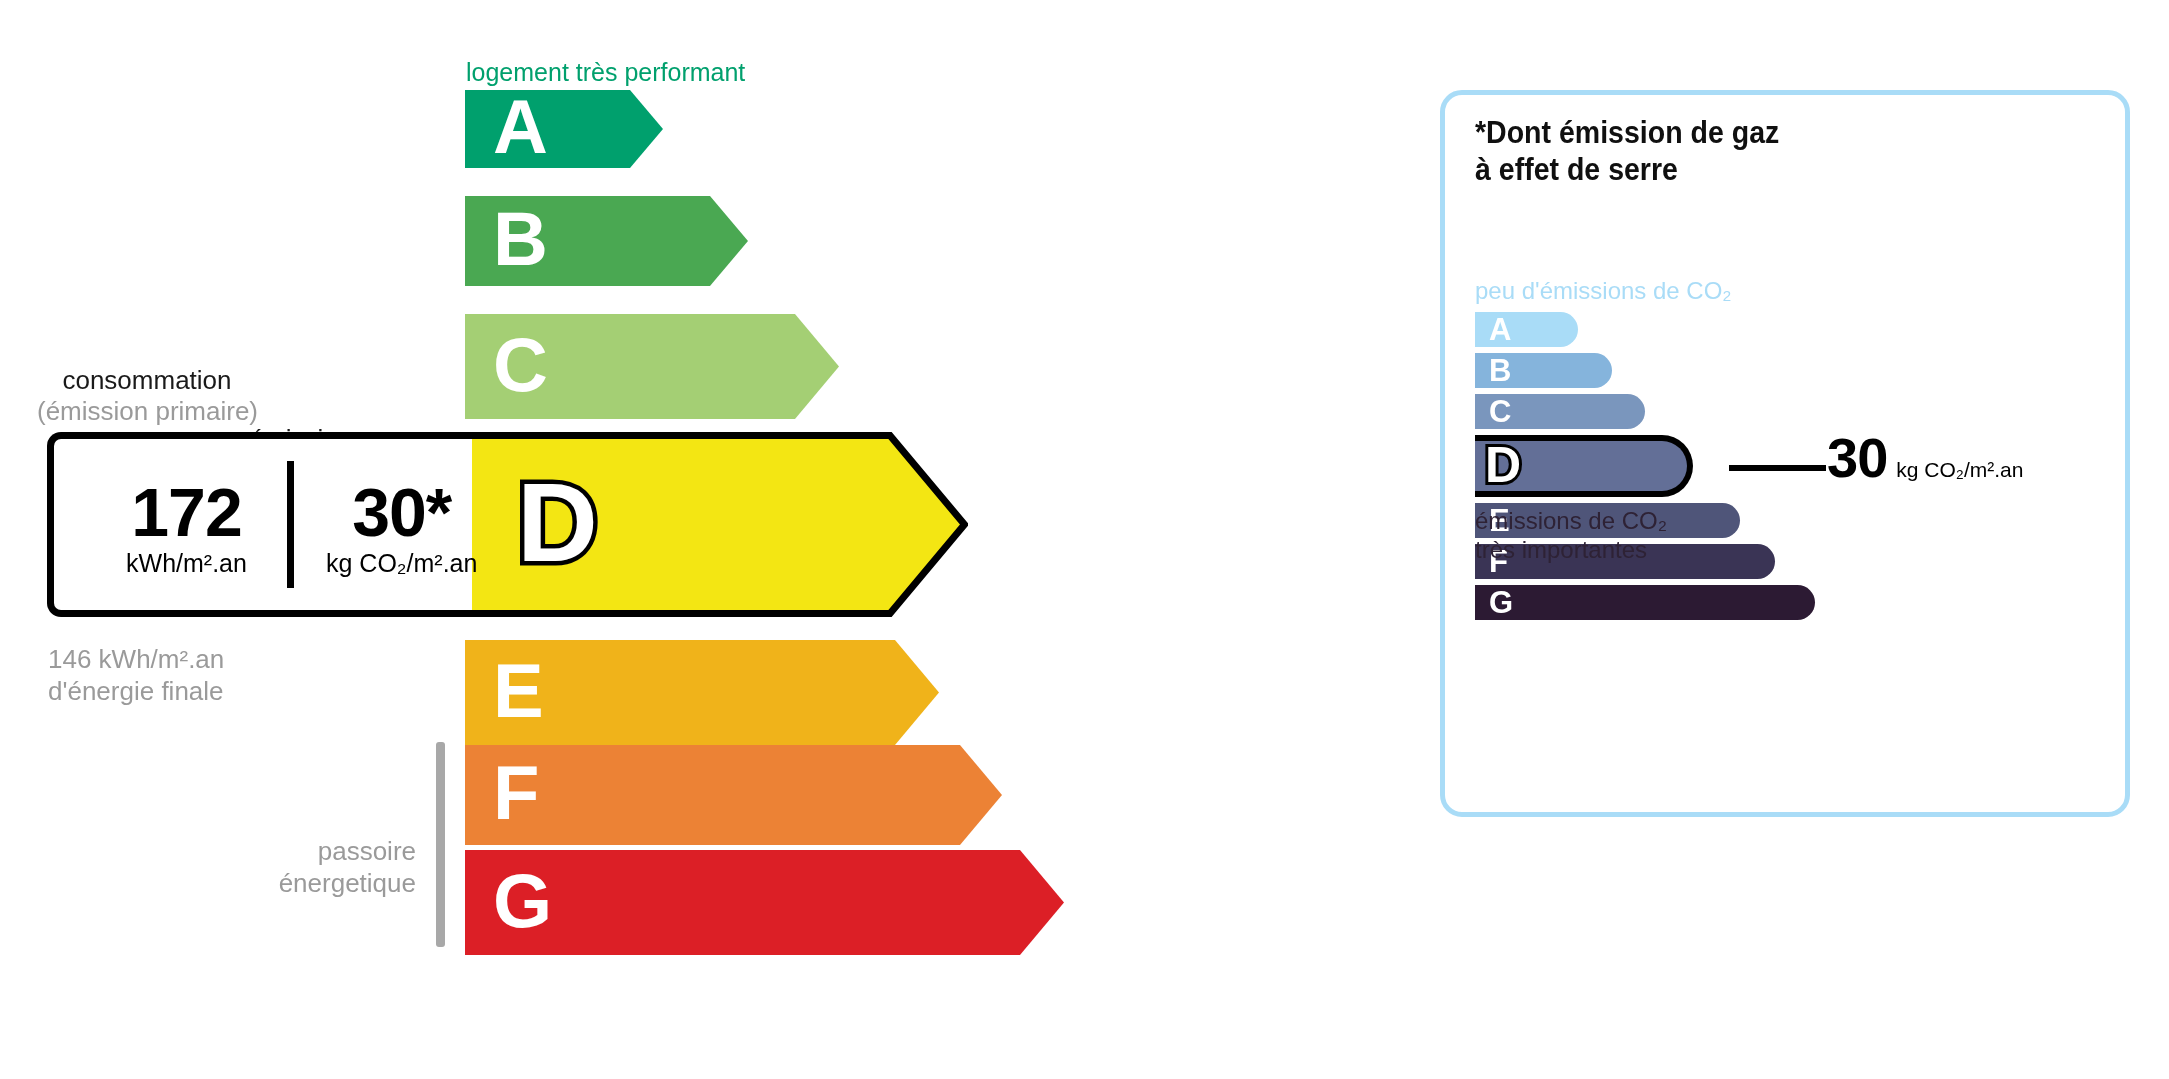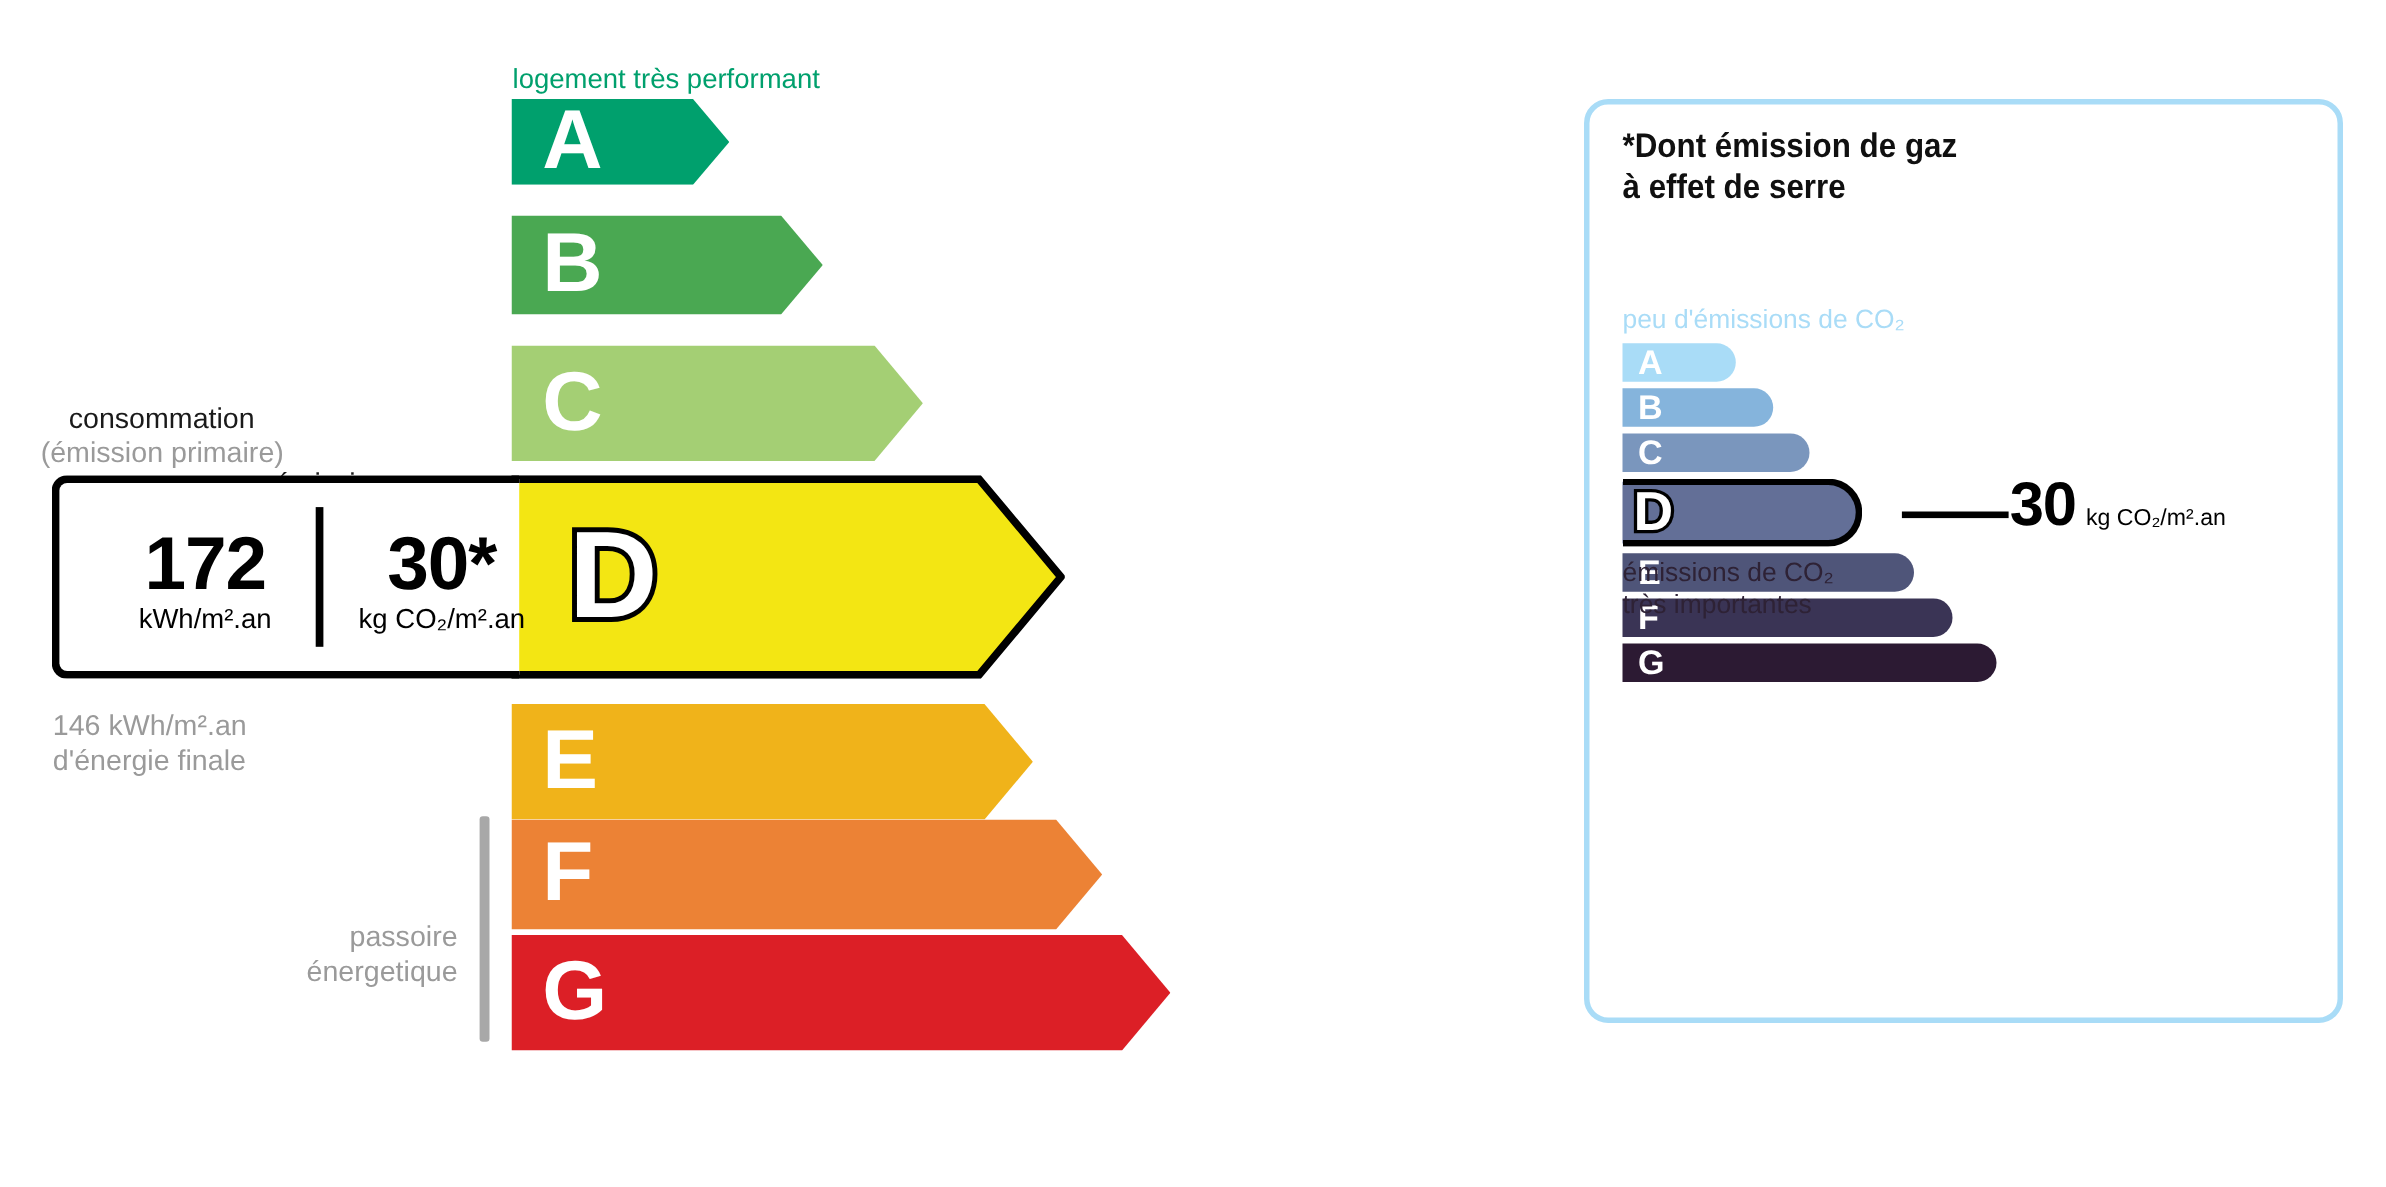--- a/index.html
+++ b/index.html
@@ -177,21 +177,21 @@
     white-space: pre-line;
     margin-top: 16px;
   }
 
   
   #co2-panel {
     position: absolute;
     left: 1440px;
     top: 90px;
     width: 690px;
-    height: 840px;
+    height: 727px;
     border: 5px solid #a9dcf7;
     border-radius: 22px;
     box-sizing: border-box;
     background: #ffffff;
   }
   #co2-title {
     position: absolute;
     left: 30px;
     top: 20px;
     font-size: 31px;

